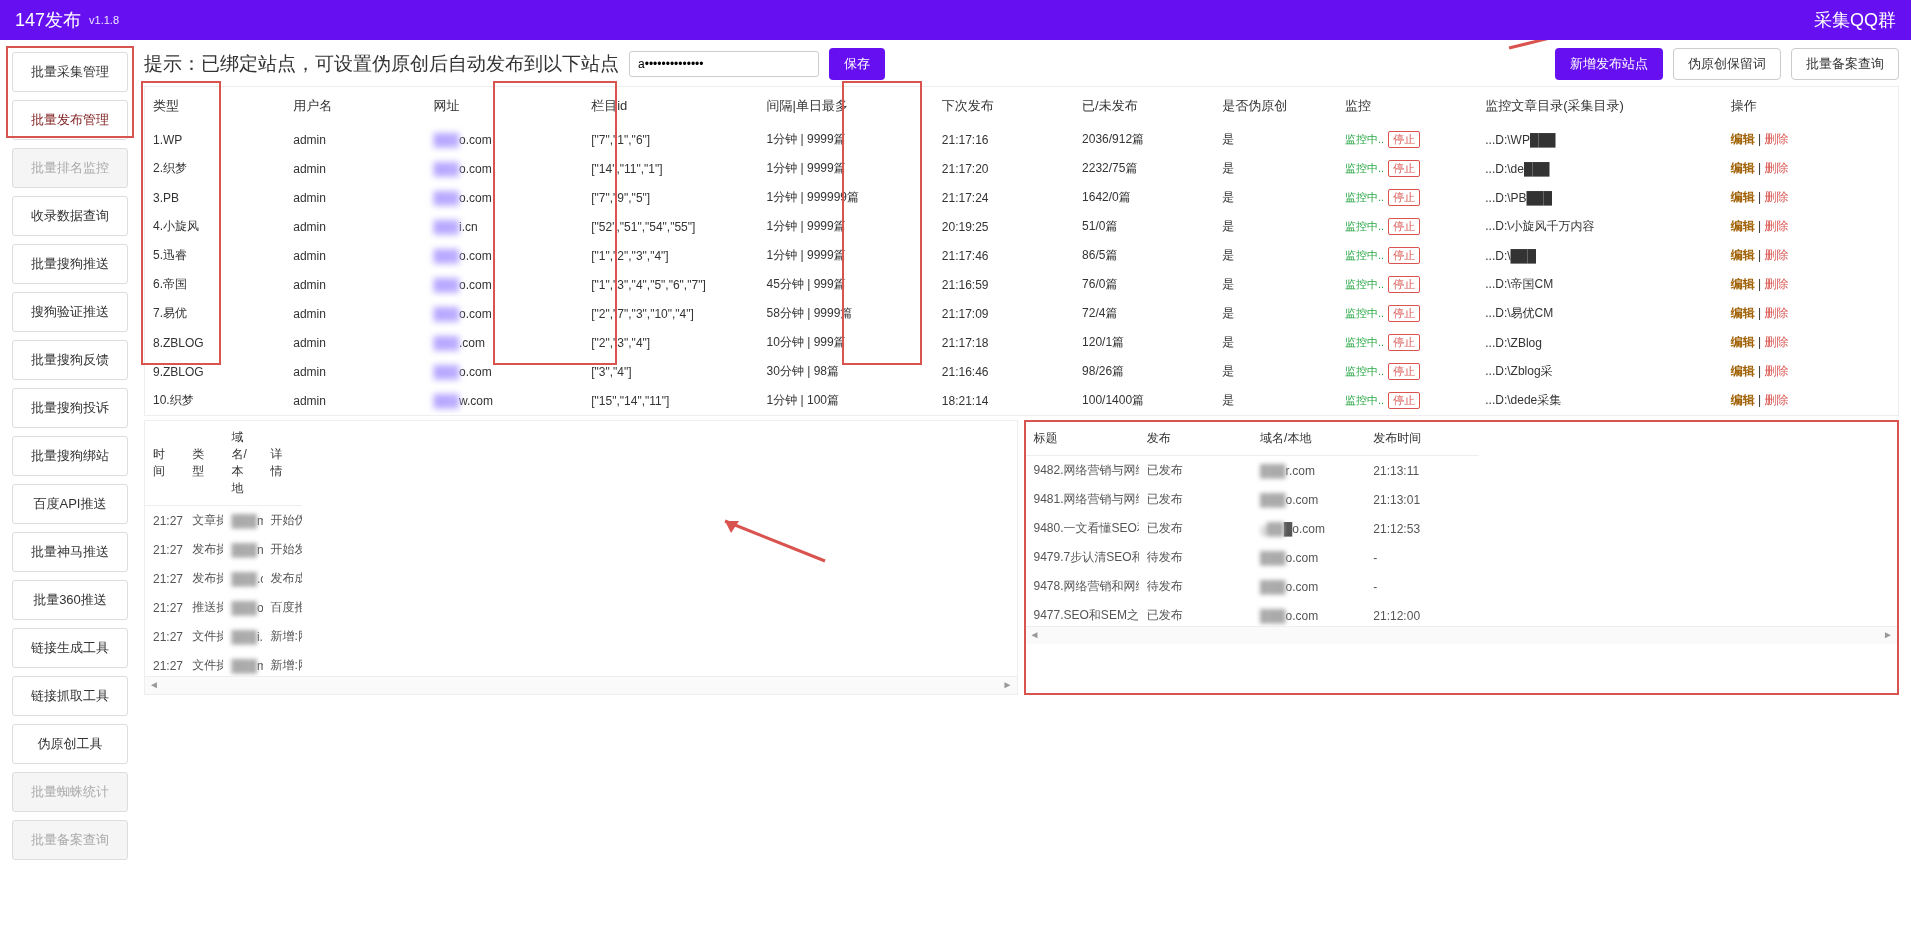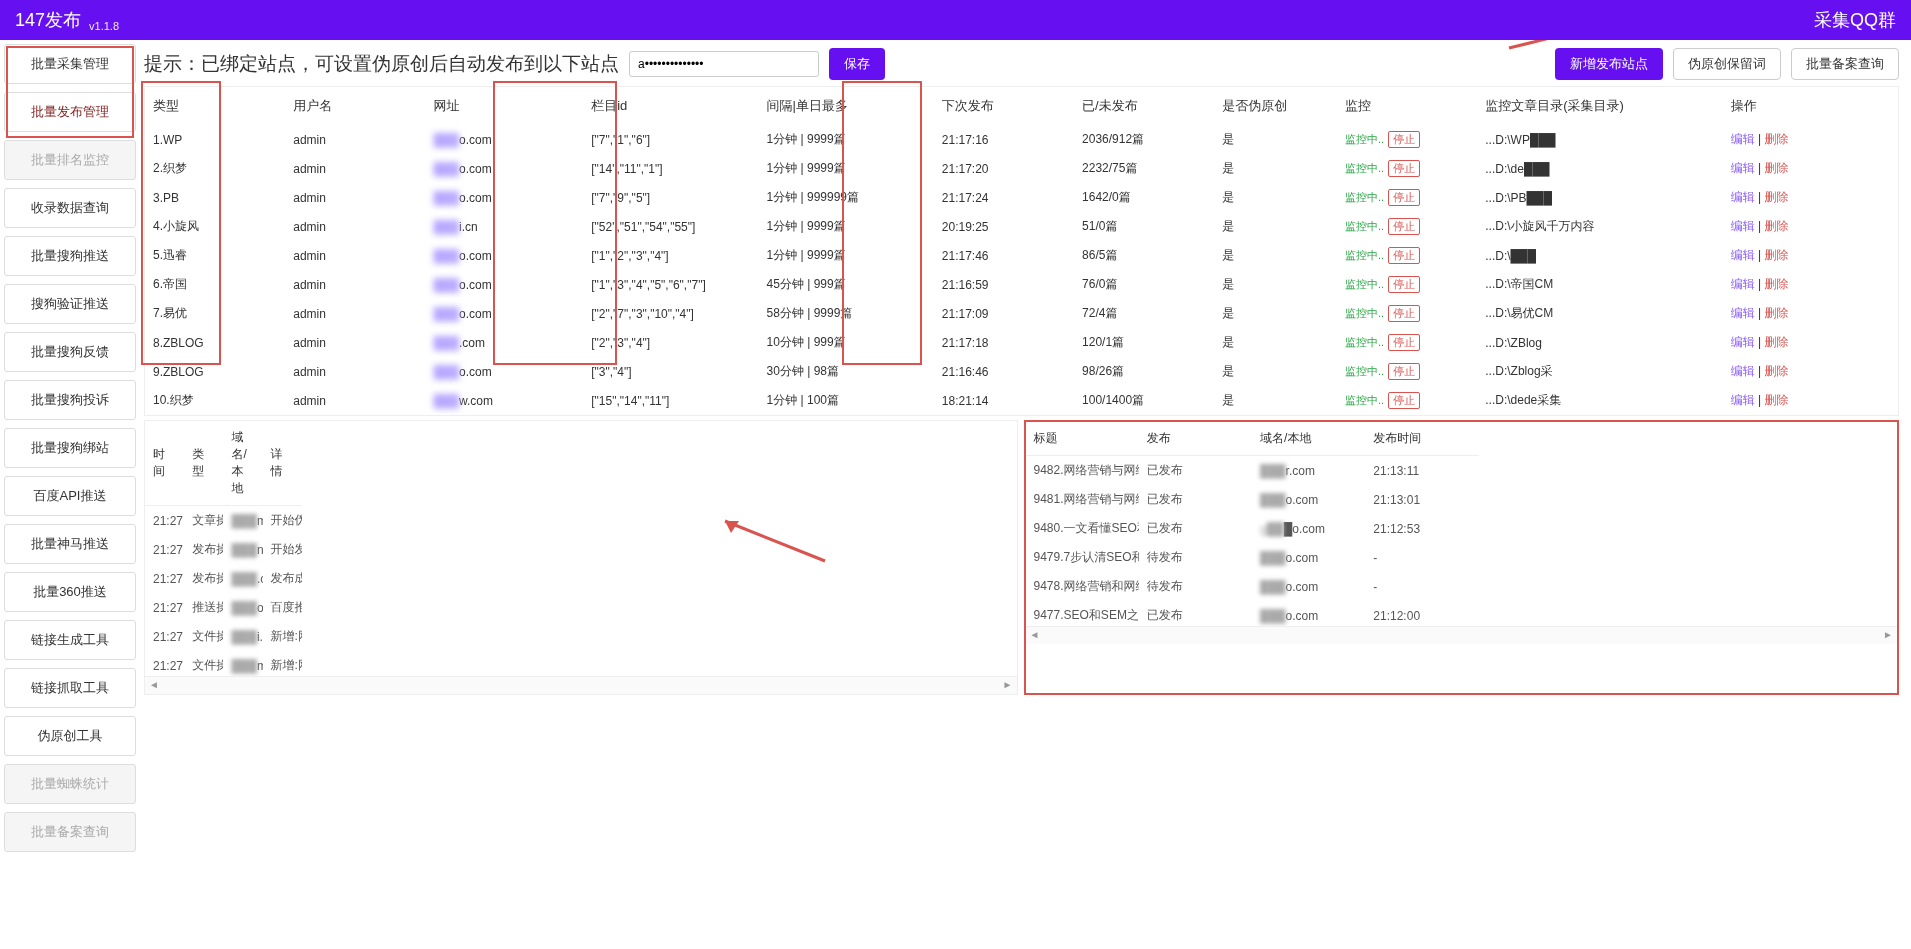--- a/index.html
+++ b/index.html
@@ -1,23 +1,23 @@
 <!DOCTYPE html>
 <html><head>
 <meta charset="utf-8">
 <style>
 * { margin: 0; padding: 0; box-sizing: border-box; font-family: "Microsoft YaHei", Arial, sans-serif; }
 body { background: #fff; font-size: 13px; color: #333; }
 .header { background: #6610f2; color: #fff; height: 40px; display: flex; align-items: center; padding: 0 15px; justify-content: space-between; }
-.header-left { display: flex; align-items: flex-end; gap: 8px; }
+.header-left { display: flex; align-items: center; gap: 8px; }
 .header-title { font-size: 18px; font-weight: 500; }
 .header-version { font-size: 11px; opacity: 0.9; }
 .header-right { font-size: 18px; cursor: pointer; }
 .main-layout { display: flex; }
-.sidebar { width: 140px; padding: 4px; display: flex; flex-direction: column; gap: 8px; position: relative; }
+.sidebar { width: 140px; padding: 12px; display: flex; flex-direction: column; gap: 8px; position: relative; }
 .sidebar-btn { border: 1px solid #ddd; background: #fff; padding: 10px 0; text-align: center; font-size: 13px; border-radius: 3px; cursor: pointer; color: #333; }
 .sidebar-btn.active { color: #7f1d1d; }
 .sidebar-btn.disabled { background: #f5f5f5; color: #aaa; cursor: not-allowed; }
 .sidebar-highlight { position: absolute; left: 6px; top: 6px; width: 128px; height: 92px; border: 2px solid #d9534f; pointer-events: none; }
 .content { flex: 1; padding: 8px 12px 0 4px; overflow: hidden; }
 .hint-row { display: flex; align-items: center; gap: 10px; margin-bottom: 6px; position: relative; }
 .hint-text { font-size: 19px; color: #333; white-space: nowrap; }
 .token-input { border: 1px solid #ccc; padding: 5px 8px; font-size: 12px; width: 190px; border-radius: 3px; }
 .btn { padding: 6px 14px; font-size: 13px; border-radius: 4px; cursor: pointer; border: 1px solid transparent; white-space: nowrap; text-align: right; }
 .btn-primary { background: #6610f2; color: #fff; }
@@ -26,21 +26,21 @@
 .arrow-red { position: absolute; right: 280px; top: -30px; pointer-events: none; }
 
 .table-wrap { border: 1px solid #eee; position: relative; }
 .main-table { width: 100%; border-collapse: collapse; table-layout: fixed; }
 .main-table th { font-weight: 500; padding: 10px 8px; text-align: left; font-size: 13px; color: #333; }
 .main-table td { padding: 6px 8px; font-size: 12px; color: #333; white-space: nowrap; overflow: hidden; text-overflow: ellipsis; }
 .url-cell { color: #888; }
 .url-cell .blur { filter: blur(3px); color: #b8a8ff; }
 .status-green { color: #28a745; font-size: 11px; }
 .status-stop { display: inline-block; border: 1px solid #d9534f; color: #d9534f; font-size: 11px; padding: 0 4px; margin-left: 4px; border-radius: 2px; cursor: pointer; }
-.op-edit { color: #8b5cf6; cursor: pointer; }
+.op-edit { color: #a16207; cursor: pointer; font-weight: bold; }
 .op-del { color: #d9534f; cursor: pointer; margin-left: 0; }
 .dir-cell { color: #888; }
 
 .col-highlight { position: absolute; border: 2px solid #d9534f; pointer-events: none; top: -6px; }
 
 .bottom-panels { display: flex; gap: 6px; margin-top: 4px; }
 .panel { flex: 1; border: 1px solid #eee; overflow: hidden; position: relative; }
 .panel-right-box { border: 2px solid #d9534f; }
 .panel table { width: 100%; border-collapse: collapse; }
 .panel th { font-weight: 500; padding: 8px 8px; text-align: left; font-size: 12px; border-bottom: 1px solid #eee; }

